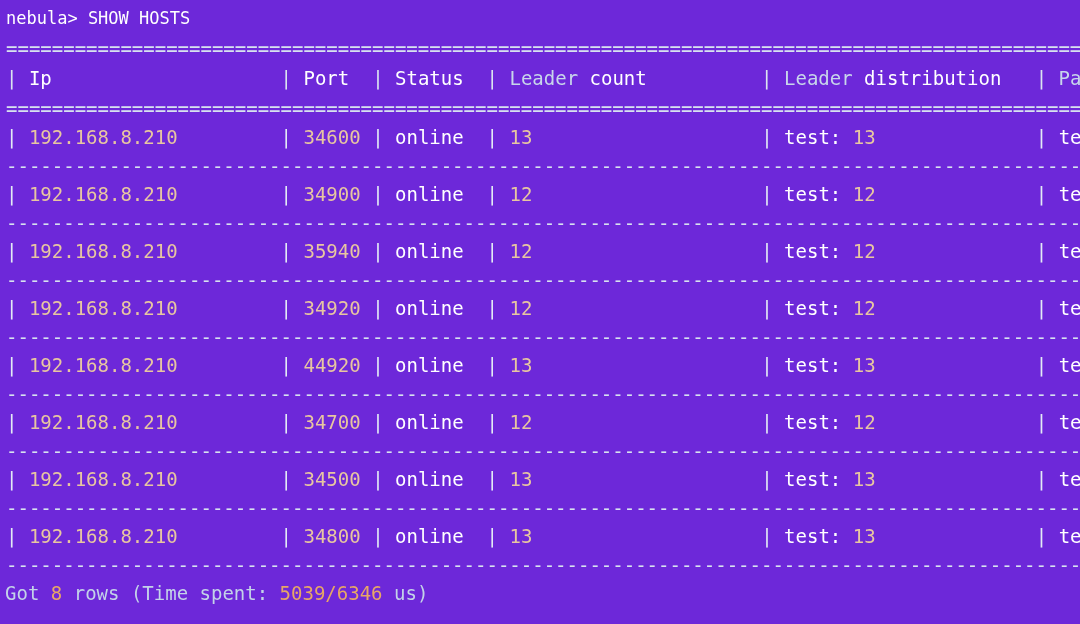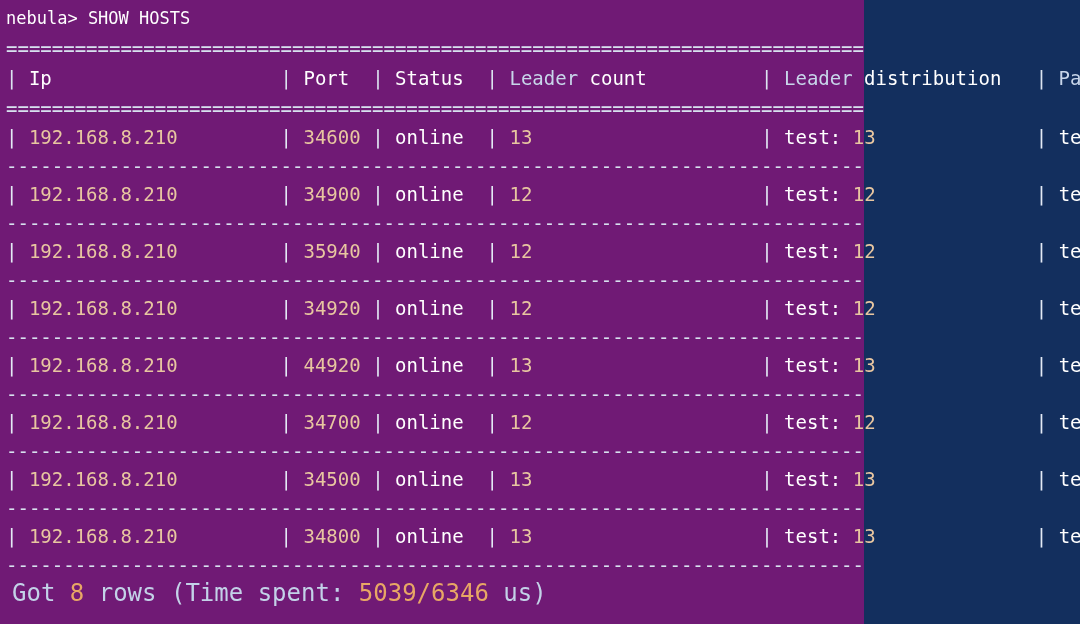--- a/index.html
+++ b/index.html
@@ -8,23 +8,23 @@
     background: #132f5e;
   }
   body {
     width: 1080px;
     height: 624px;
     overflow: hidden;
     font-family: "DejaVu Sans Mono", "Liberation Mono", monospace;
   }
 
   #terminal {
-    width: 864px;
+    width: 1080px;
     height: 624px;
-    background: #701a75;
+    background: #6d28d9;
     position: relative;
     padding: 0;
     box-sizing: border-box;
   }
 
   
   .prompt-line {
     height: 36px;
     line-height: 36px;
     font-size: 17px;
@@ -70,22 +70,22 @@
     font-family: "DejaVu Sans Mono", "Liberation Mono", monospace;
   }
   .pipe { color: #e3eaf5; }
   .val-accent { color: #e8c6a0; }
   .val-white { color: #ffffff; }
 
   .footer {
     height: 34px;
     line-height: 34px;
     white-space: pre;
-    font-size: 24px;
-    padding-left: 12px;
+    font-size: 19px;
+    padding-left: 5px;
     color: #c3d2e8;
     font-family: "DejaVu Sans Mono", "Liberation Mono", monospace;
   }
   .footer .num { color: #e8a765; }
   .footer .txt { color: #c3d2e8; }
 </style>
 </head>
 <body>
 
 <div id="terminal">

